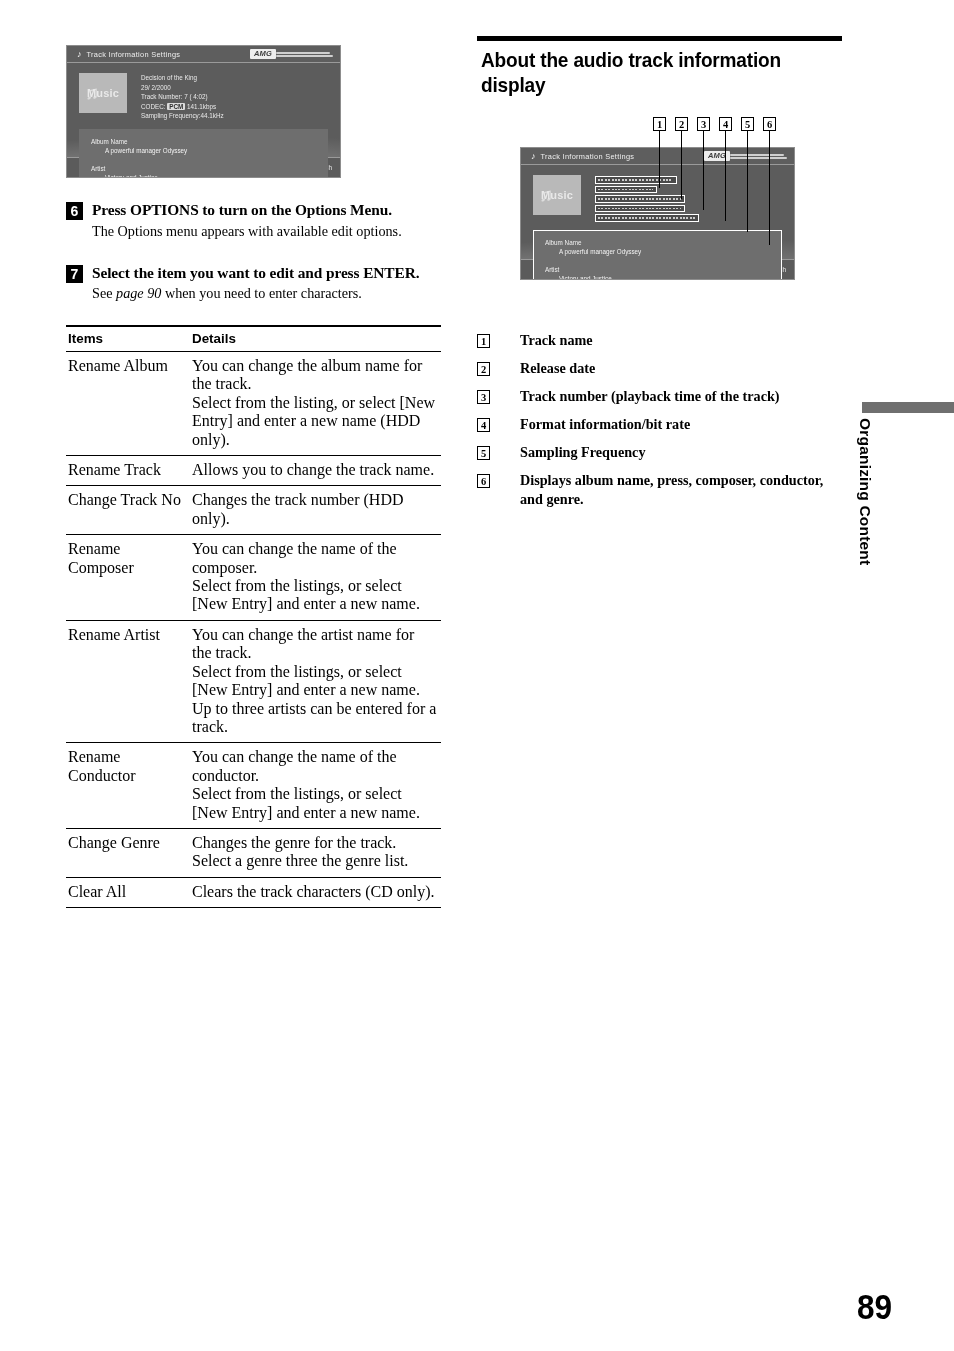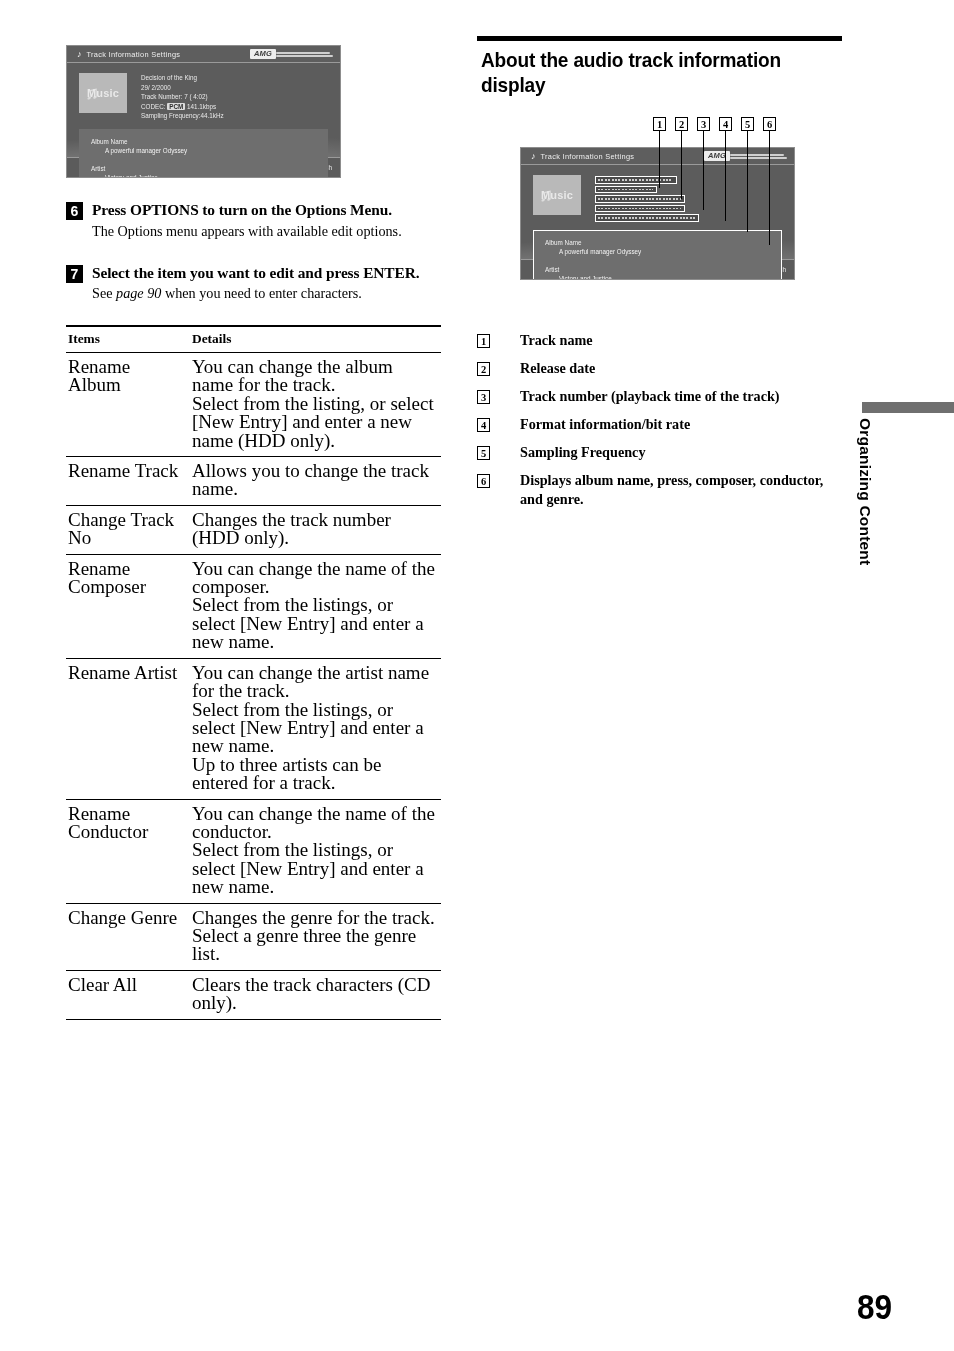--- a/index.html
+++ b/index.html
@@ -135,27 +135,27 @@
   }
   .step-text { font-size: 14.2px; line-height: 20px; margin-top: 1px; }
   .step-text i { font-style: italic; margin-top: 48px; }
 
   
   table.items {
     width: 100%; border-collapse: collapse;
     margin-top: 22px; table-layout: fixed;
   }
   table.items th {
-    font-family: Liberation Serif, serif;
+    font-family: Liberation Sans, sans-serif;
     font-weight: bold; font-size: 13.4px;
     text-align: left; padding: 4px 4px 5px 2px;
     border-top: 2.6px solid #000; border-bottom: 1.6px solid #000;
   }
   table.items td {
-    font-size: 19px; line-height: 18.4px;
+    font-size: 16px; line-height: 18.4px;
     vertical-align: top; padding: 5px 4px 6px 2px;
     border-bottom: 1px solid #000;
   }
   table.items tr:last-child td { border-bottom: 1.4px solid #000; }
   col.c1 { width: 124px; }
 
   
   .rule-top { height: 5px; background: #000; }
   h1.head {
     font-family: "Liberation Sans", sans-serif;

